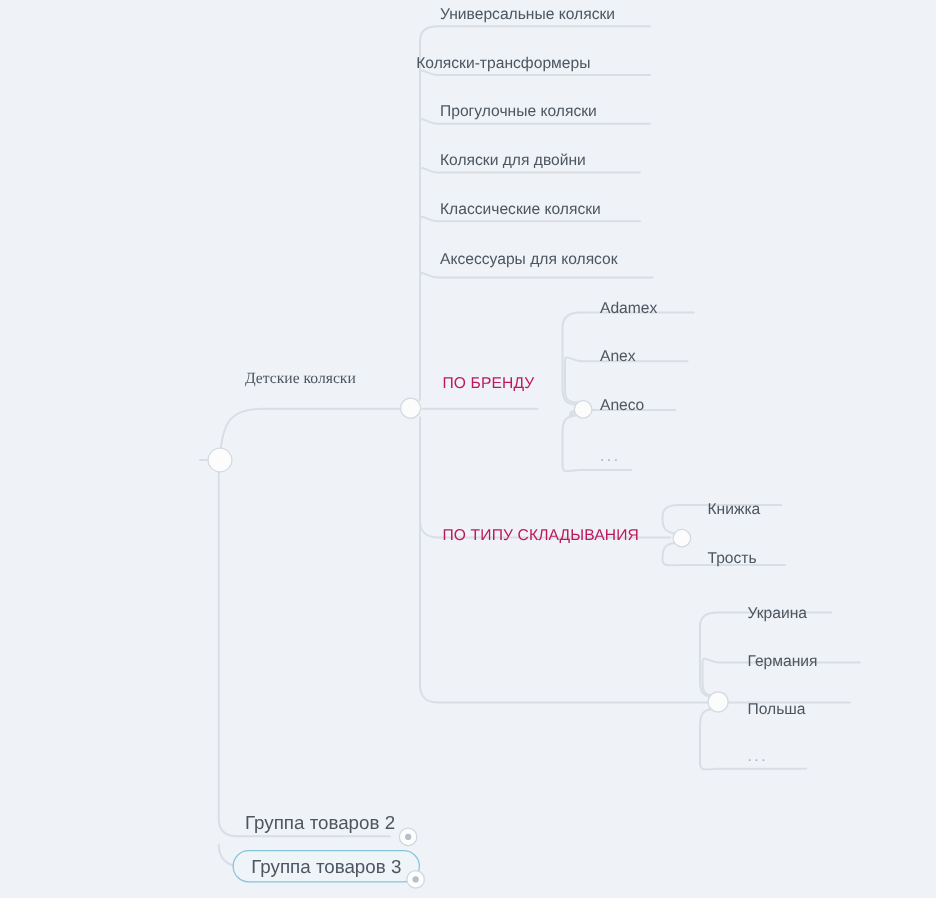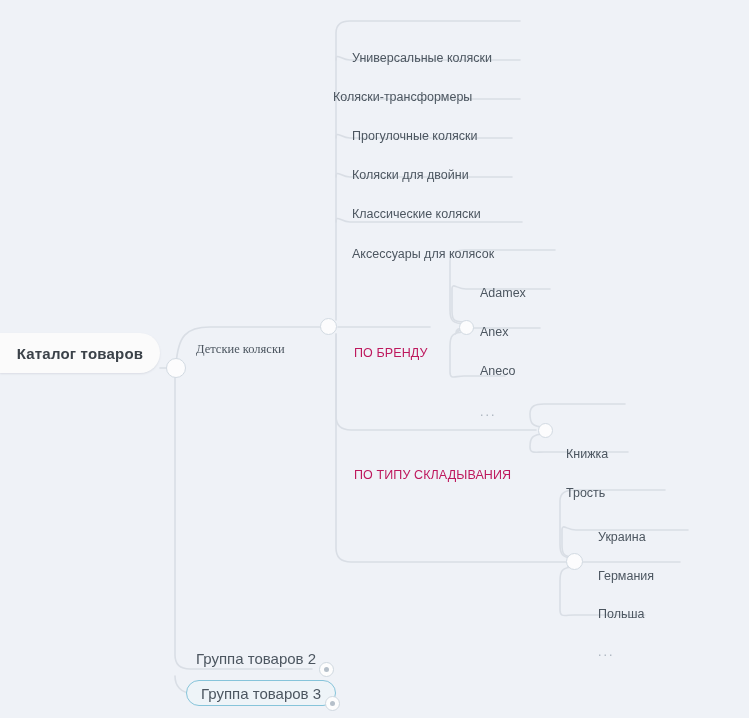--- a/index.html
+++ b/index.html
@@ -55,21 +55,20 @@
     font-weight: bold;
     color: #3b4249;
     letter-spacing: 0.2px;
   }
   
   .leaf-label {
     font-size: 12.5px;
     color: #4c5660;
     line-height: 1;
     z-index: 5;
-    margin-top: 47px;
   }
   .leaf-label.caps {
     font-size: 12.5px;
     color: #be185d;
     letter-spacing: 0.1px;
   }
   .leaf-label.dots {
     color: #a8b2bc;
     letter-spacing: 2px;
     font-size: 12.5px;
@@ -178,23 +177,20 @@
                C560,493 565,490 574,490 L665,490"></path>
       <path d="M574,557 C563,557 562,553 562,545 C562,537 562,533 562,530
                C562,523 567,530 576,530 L688,530"></path>
       <path d="M580,562 C570,562 568,564 568,566 C568,566 572,562 582,562 L680,562"></path>
       <path d="M574,567 C562,567 560,571 560,581 C560,591 560,603 560,610
                C560,618 565,615 574,615 L645,615"></path>
 
     </g>
   </svg>
 
-  <div class="node root-node">
-    <span class="root-label">Каталог товаров</span>
-  </div>
 
   <div class="junction big" style="left:166px; top:358px;"></div>
   <div class="junction mid" style="left:320px; top:318px;"></div>
   <div class="junction sm" style="left:459px; top:320px;"></div>
   <div class="junction sm" style="left:538px; top:423px;"></div>
   <div class="junction mid" style="left:566px; top:553px;"></div>
 
   <div class="node leaf-label" style="left:196px; top:296px;font-family:Liberation Serif, serif;">Детские коляски</div>
 
   <div class="node leaf-label" style="left:352px; top:5px;">Универсальные коляски</div>

